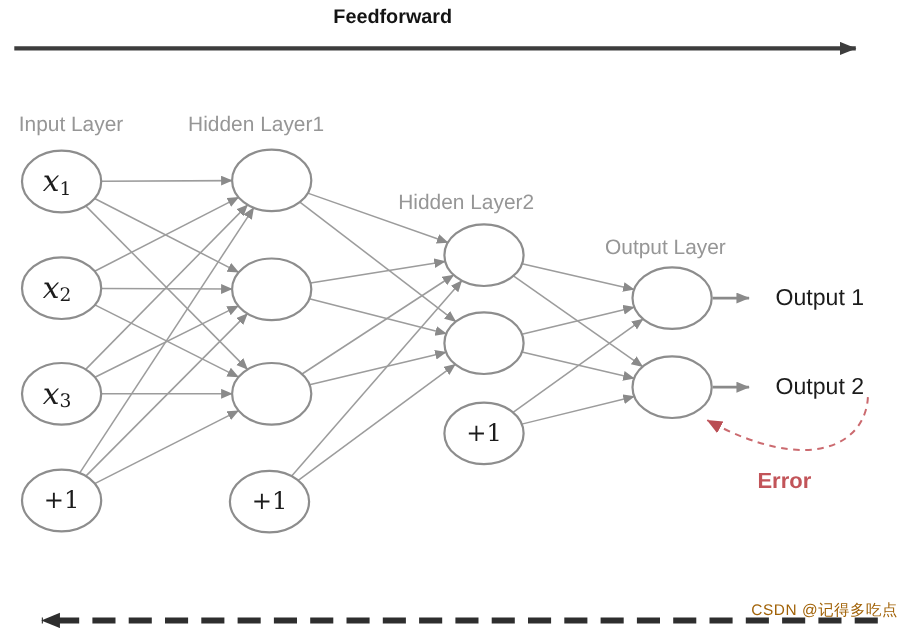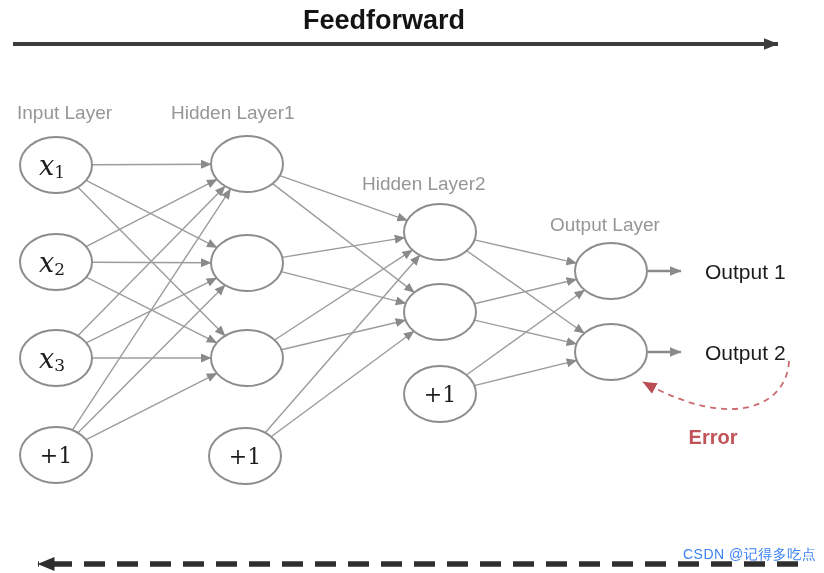--- a/index.html
+++ b/index.html
@@ -2,29 +2,29 @@
 <html><head>
 <meta charset="utf-8">
 <style>
   html,body{margin:0;padding:0;background:#ffffff;}
   .canvas{
     position:relative;width:824px;height:573px;background:#ffffff;
     font-family:"Liberation Sans",sans-serif;overflow:hidden;
   }
   .ff-title{
     position:absolute;left:303px;top:5px;
-    font-size:27px;font-weight:bold;color:#141414;white-space:nowrap;
+    font-size:18px;font-weight:bold;color:#141414;white-space:nowrap;
   }
   .bp-title{
     position:absolute;left:273px;top:528px;
     font-size:21px;font-weight:bold;color:#141414;white-space:nowrap;
   }
   .watermark{
     position:absolute;left:683px;top:546px;z-index:5;
-    font-size:14px;color:#3b82f6;white-space:nowrap;letter-spacing:0.5px;
+    font-size:14px;color:#a16207;white-space:nowrap;letter-spacing:0.5px;
   }
   svg.net{position:absolute;left:0;top:0;}
 </style>
 </head>
 <body>
 
 <div class="canvas">
   <div class="ff-title">Feedforward</div>
 
   <svg class="net" id="net" width="824" height="573" viewBox="0 0 824 573">

